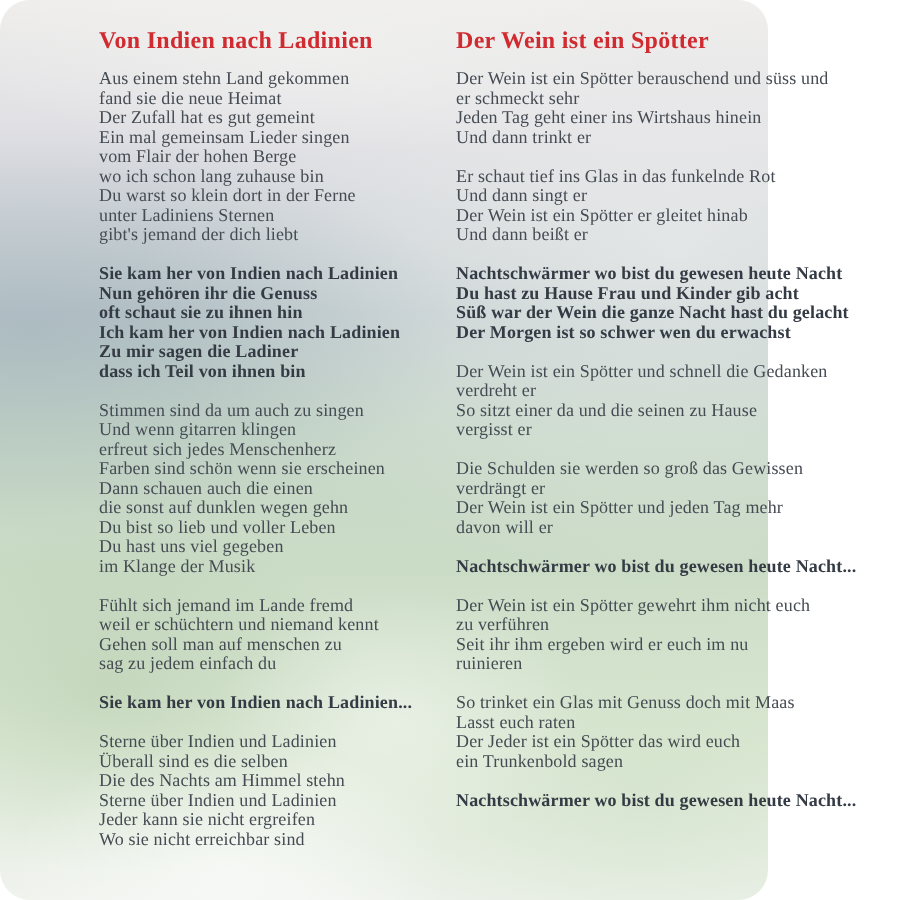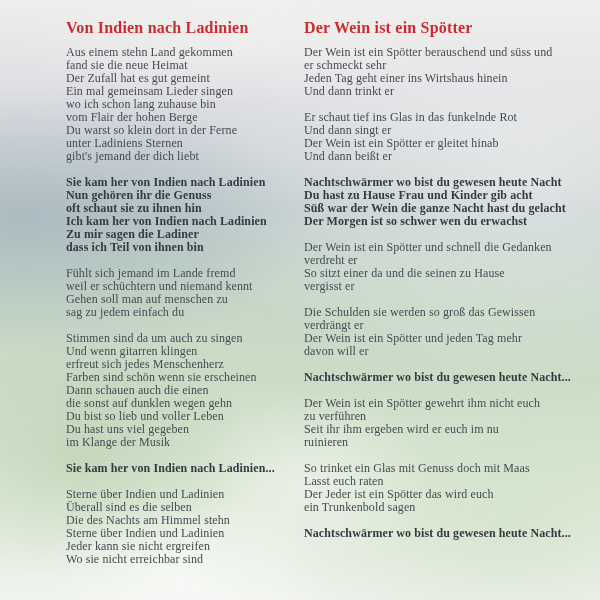--- a/index.html
+++ b/index.html
@@ -4,39 +4,40 @@
 <style>
   html, body {
     margin: 0;
     padding: 0;
     width: 600px;
     height: 600px;
     overflow: hidden;
   }
   .page {
     position: relative;
-    width: 600px;
+    width: 512px;
     height: 600px;
     font-family: "Liberation Serif", "DejaVu Serif", serif;
     background-image:
       radial-gradient(ellipse 210px 130px at 30% 97%, var(--cloud-white-rgba), transparent 70%),
       radial-gradient(ellipse 170px 120px at 52% 80%, var(--cloud-white-soft), transparent 72%),
       radial-gradient(ellipse 250px 170px at 14% 77%, var(--bokeh-green-rgba), transparent 70%),
       radial-gradient(ellipse 320px 210px at 84% 89%, var(--green-soft-rgba), transparent 72%),
       radial-gradient(ellipse 400px 190px at 4% 37%, var(--overlay-blue), transparent 72%),
       radial-gradient(ellipse 460px 280px at 88% 28%, var(--overlay-light), transparent 78%),
       radial-gradient(ellipse 300px 90px at 40% 6%, var(--overlay-light), transparent 75%),
       linear-gradient(180deg,
         var(--bg-top) 0%,
         var(--bg-upper) 16%,
         var(--bg-blue-band) 35%,
         var(--bg-mid-green) 48%,
         var(--bg-green) 63%,
         var(--bg-lower) 83%,
         var(--bg-bottom) 100%);
+    border-radius: 20px;
   }
   .column {
     position: absolute;
     top: 18px;
   }
   .column-left  { left: 66px;  width: 236px; }
   .column-right { left: 304px; width: 268px; }
   .song-title {
     margin: 0 0 8px 0;
     font-size: 16px;
@@ -65,50 +66,50 @@
 
 <div class="page" style="--title-red: #d02b30; --ink: #454b53; --ink-bold: #343b44; --bg-top: #efeeec; --bg-upper: #dedee3; --bg-blue-band: #bfcbcd; --bg-mid-green: #c5d6c7; --bg-green: #cbdcc6; --bg-lower: #dfead8; --bg-bottom: #f0f3ee; --overlay-blue: rgba(150,168,180,0.45); --overlay-light: rgba(243,243,241,0.60); --bokeh-green-rgba: rgba(150,185,140,0.30); --green-soft-rgba: rgba(190,215,180,0.35); --cloud-white-rgba: rgba(250,252,250,0.65); --cloud-white-soft: rgba(248,250,248,0.45);">
   <div class="column column-left">
     <h2 class="song-title">Von Indien nach Ladinien</h2>
     <div class="stanzas">
         <div class="stanza">
           <div class="line">Aus einem stehn Land gekommen</div>
           <div class="line">fand sie die neue Heimat</div>
           <div class="line">Der Zufall hat es gut gemeint</div>
           <div class="line">Ein mal gemeinsam Lieder singen</div>
+          <div class="line">vom Flair der hohen Berge</div>
           <div class="line">wo ich schon lang zuhause bin</div>
-          <div class="line">vom Flair der hohen Berge</div>
           <div class="line">Du warst so klein dort in der Ferne</div>
           <div class="line">unter Ladiniens Sternen</div>
           <div class="line">gibt's jemand der dich liebt</div>
         </div>
         <div class="stanza bold">
           <div class="line">Sie kam her von Indien nach Ladinien</div>
           <div class="line">Nun gehören ihr die Genuss</div>
           <div class="line">oft schaut sie zu ihnen hin</div>
           <div class="line">Ich kam her von Indien nach Ladinien</div>
           <div class="line">Zu mir sagen die Ladiner</div>
           <div class="line">dass ich Teil von ihnen bin</div>
         </div>
         <div class="stanza">
-          <div class="line">Fühlt sich jemand im Lande fremd</div>
-          <div class="line">weil er schüchtern und niemand kennt</div>
-          <div class="line">Gehen soll man auf menschen zu</div>
-          <div class="line">sag zu jedem einfach du</div>
-        </div>
-        <div class="stanza">
           <div class="line">Stimmen sind da um auch zu singen</div>
           <div class="line">Und wenn gitarren klingen</div>
           <div class="line">erfreut sich jedes Menschenherz</div>
           <div class="line">Farben sind schön wenn sie erscheinen</div>
           <div class="line">Dann schauen auch die einen</div>
           <div class="line">die sonst auf dunklen wegen gehn</div>
           <div class="line">Du bist so lieb und voller Leben</div>
           <div class="line">Du hast uns viel gegeben</div>
           <div class="line">im Klange der Musik</div>
+        </div>
+        <div class="stanza">
+          <div class="line">Fühlt sich jemand im Lande fremd</div>
+          <div class="line">weil er schüchtern und niemand kennt</div>
+          <div class="line">Gehen soll man auf menschen zu</div>
+          <div class="line">sag zu jedem einfach du</div>
         </div>
         <div class="stanza bold">
           <div class="line">Sie kam her von Indien nach Ladinien...</div>
         </div>
         <div class="stanza">
           <div class="line">Sterne über Indien und Ladinien</div>
           <div class="line">Überall sind es die selben</div>
           <div class="line">Die des Nachts am Himmel stehn</div>
           <div class="line">Sterne über Indien und Ladinien</div>
           <div class="line">Jeder kann sie nicht ergreifen</div>

